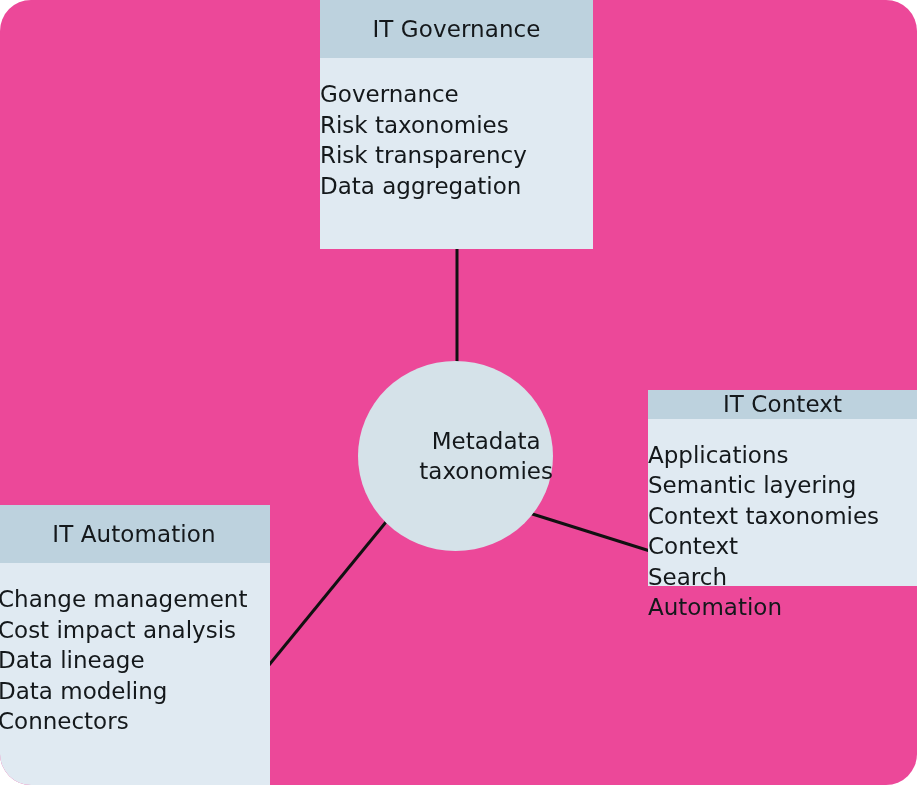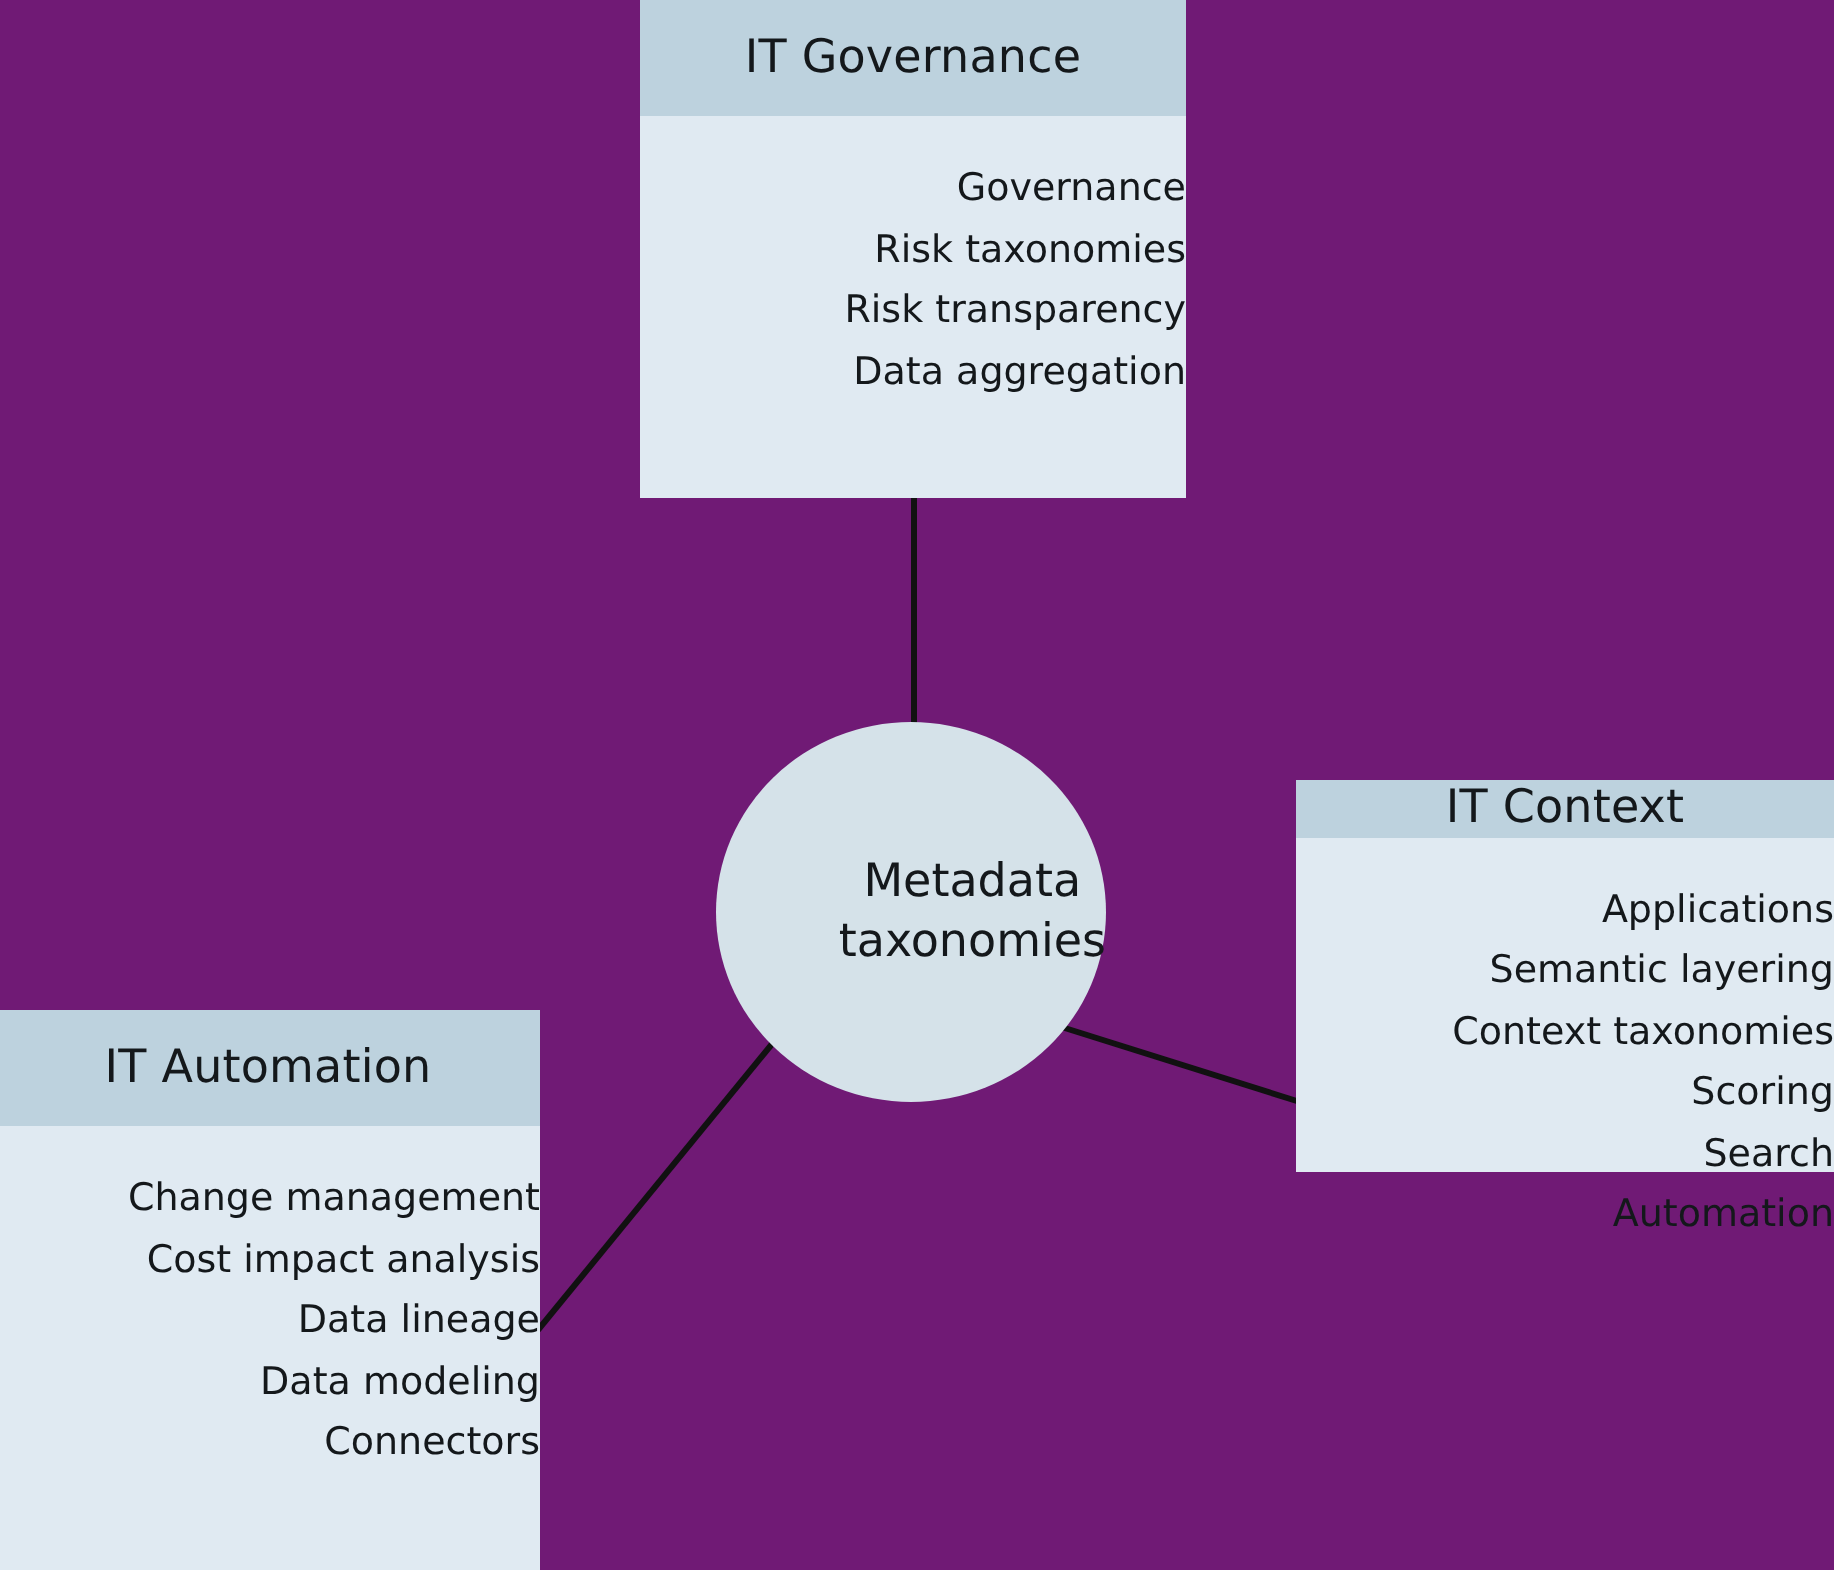--- a/index.html
+++ b/index.html
@@ -9,22 +9,23 @@
     background: #ffffff;
   }
   body {
     font-family: "DejaVu Sans", sans-serif;
     color: #1a1a1a;
   }
   #canvas {
     position: relative;
     width: 917px;
     height: 785px;
-    background: #701a75;
+    background: #ec4899;
     overflow: hidden;
+    border-radius: 31px;
   }
   .connector-layer {
     position: absolute;
     left: 0;
     top: 0;
     width: 917px;
     height: 785px;
     pointer-events: none;
   }
   .panel {
@@ -40,22 +41,22 @@
     font-size: 23px;
     line-height: 1.25;
     letter-spacing: 0.1px;
     color: #14181b;
     display: flex;
     align-items: center;
     justify-content: center;
   }
   .panel-body {
     flex: 1;
-    text-align: right;
-    font-size: 19px;
+    text-align: left;
+    font-size: 23px;
     line-height: 30.5px;
     color: #14181b;
     padding-top: 21px;
     box-sizing: border-box;
   }
   .panel-body .item {
     display: block;
     white-space: nowrap;
   }
 
@@ -126,21 +127,21 @@
       <span class="item">Data aggregation</span>
     </div>
   </div>
 
   <div class="panel" id="panel-context">
     <div class="panel-header">IT Context</div>
     <div class="panel-body">
       <span class="item">Applications</span>
       <span class="item">Semantic layering</span>
       <span class="item">Context taxonomies</span>
-      <span class="item">Scoring</span>
+      <span class="item">Context</span>
       <span class="item">Search</span>
       <span class="item">Automation</span>
     </div>
   </div>
 
   <div class="panel" id="panel-automation">
     <div class="panel-header">IT Automation</div>
     <div class="panel-body">
       <span class="item">Change management</span>
       <span class="item">Cost impact analysis</span>

